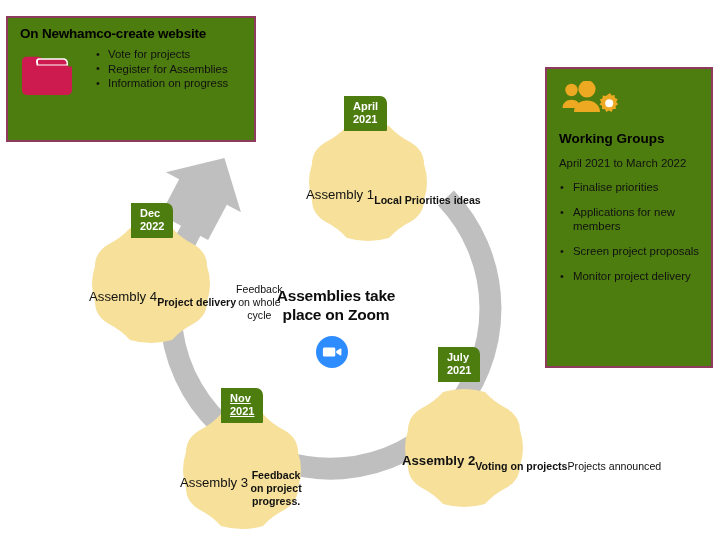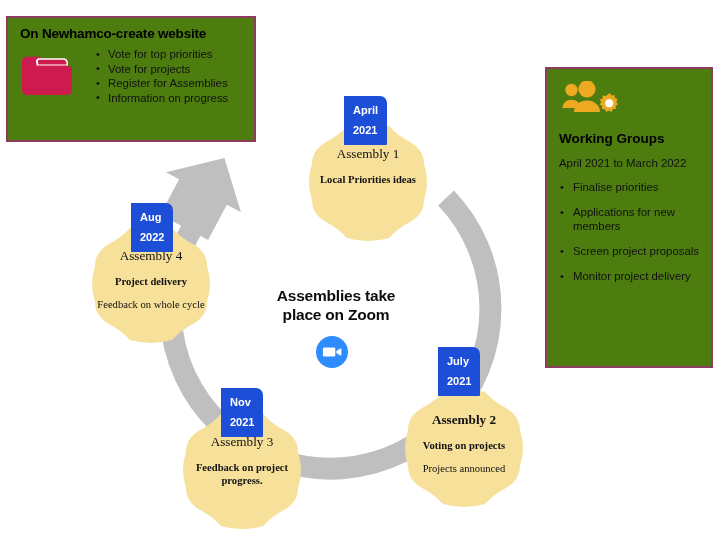--- a/index.html
+++ b/index.html
@@ -165,27 +165,25 @@
     width: 124px;
     height: 124px;
   }
   .node .node-text {
     position: absolute;
     left: 0;
     top: 0;
     width: 124px;
     height: 124px;
     display: flex;
-    flex-direction: column;
     align-items: center;
     justify-content: flex-start;
     padding-top: 26px;
     box-sizing: border-box;
     text-align: center;
-    font-family: Liberation Serif, serif;
   }
   .node .node-title {
     font-size: 13.2px;
     line-height: 16px;
     color: #111;
     white-space: nowrap;
   }
   .node.bold-title .node-title { font-weight: bold; }
   .node .node-sub1 {
     font-size: 10.6px;
@@ -201,42 +199,42 @@
     line-height: 13px;
     margin-top: 10px;
     color: #111;
     white-space: nowrap;
   }
   .node .node-sub2.wrap { white-space: normal; }
 
   
   .date-badge {
     position: absolute;
-    background: #1d4ed8;
+    background: #4d7c0f;
     color: #ffffff;
     font-size: 11px;
     font-weight: bold;
-    line-height: 20px;
+    line-height: 13px;
     padding: 4px 9px 5px 9px;
     border-top-right-radius: 7px;
     border-bottom-right-radius: 1px;
     text-align: left;
     white-space: pre-line;
     z-index: 6;
   }
 
   
   #node-1 { left: 306px; top: 120px; }
   #node-1-badge { left: 344px; top: 96px; }
 
   #node-2 { left: 402px; top: 386px; }
   #node-2-badge { left: 438px; top: 347px; }
 
   #node-3 { left: 180px; top: 408px; }
-  #node-3-badge { left: 221px; top: 388px; }
+  #node-3-badge { left: 221px; top: 388px; text-decoration: underline; }
 
   #node-4 { left: 89px; top: 222px; }
   #node-4-badge { left: 131px; top: 203px; }
 
   .node { z-index: 4; }
 </style>
 </head>
 <body>
 
 <div id="cycle">
@@ -315,36 +313,35 @@
 <div class="node" id="node-4">
   <svg class="burst" viewBox="0 0 124 124">
     <use href="#burst-shape"></use>
   </svg>
   <div class="node-text">
     <div class="node-title">Assembly 4</div>
     <div class="node-sub1">Project delivery</div>
     <div class="node-sub2 wrap">Feedback on whole cycle</div>
   </div>
 </div>
-<div class="date-badge" id="node-4-badge">Aug
+<div class="date-badge" id="node-4-badge">Dec
 2022</div>
 
 <div class="info-box" id="website-box">
   <div class="box-title">On Newhamco-create website</div>
   <div class="body-row">
     <div class="folder-icon-wrap">
       <svg width="58" height="50" viewBox="0 0 58 50" xmlns="http://www.w3.org/2000/svg">
         <path d="M4 10.5c0-2.6 2.1-4.7 4.7-4.7h11.6c1.5 0 2.9.7 3.8 1.9l1.5 2h19.7c2.6 0 4.7 2.1 4.7 4.7v2.4H4z" fill="#CE1B4F"></path>
         <path d="M4 15.5h50v23.8c0 2.6-2.1 4.7-4.7 4.7H8.7C6.1 44 4 41.9 4 39.3z" fill="#CE1B4F"></path>
         <path d="M20.8 7.2h24.5c2.6 0 4.7 2.1 4.7 4.7v2.6H18.6l-0.6-3.9c-0.2-1.6 0.9-3.1 2.5-3.3z" fill="#ffffff"></path>
         <path d="M21.4 8.8h23.9c1.8 0 3.2 1.4 3.2 3.2v1.4H20.3l-0.4-2.6c-0.15-1.1 0.5-2 1.5-2z" fill="#CE1B4F"></path>
       </svg>
     </div>
     <ul>
-      <li>Vote for top priorities</li>
       <li>Vote for projects</li>
       <li>Register for Assemblies</li>
       <li>Information on progress</li>
     </ul>
   </div>
 </div>
 
 <div class="info-box" id="working-groups-box">
   <div class="wg-icon-wrap">
     <svg width="62" height="42" viewBox="0 0 62 42" xmlns="http://www.w3.org/2000/svg">

